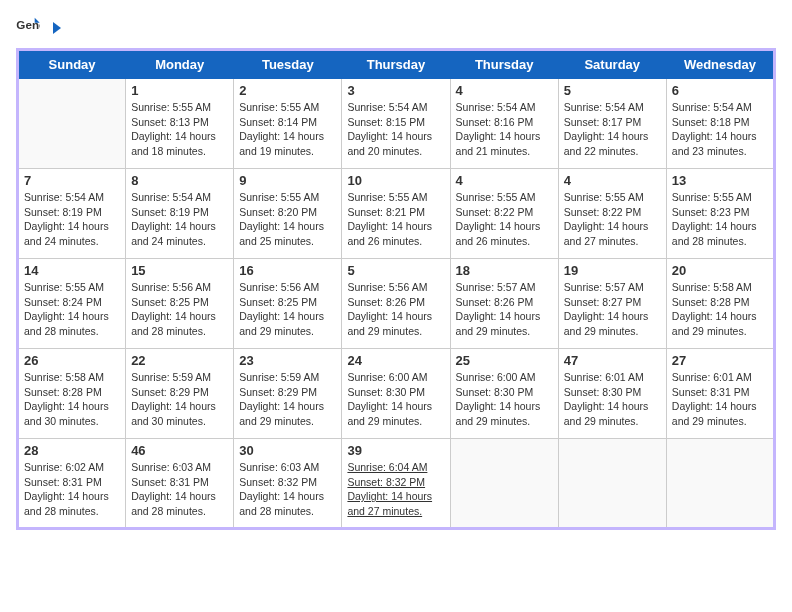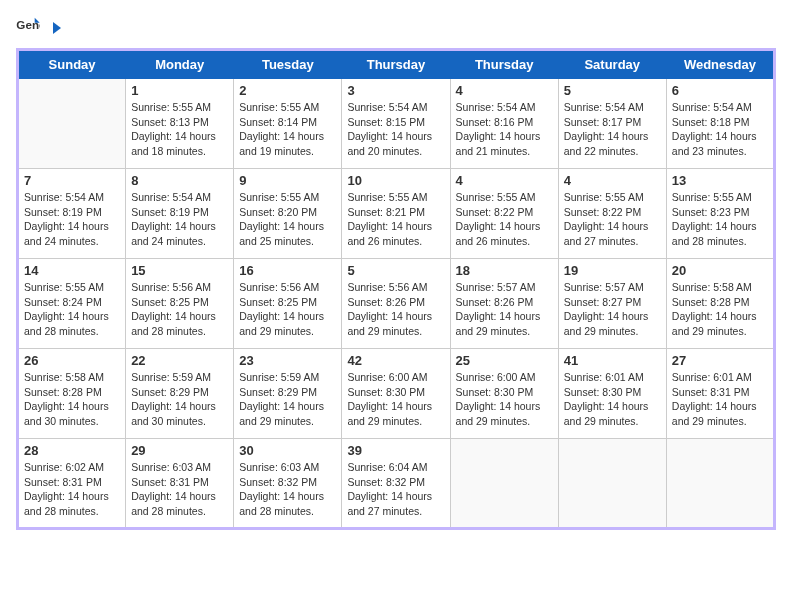--- a/index.html
+++ b/index.html
@@ -280,35 +280,35 @@
 and 30 minutes.</div>
         </td>
         <td>
           <span class="day-num">23</span>
           <div class="day-info" style="white-space: pre-line;">Sunrise: 5:59 AM
 Sunset: 8:29 PM
 Daylight: 14 hours
 and 29 minutes.</div>
         </td>
         <td>
-          <span class="day-num">42</span>
+          <span class="day-num">24</span>
           <div class="day-info" style="white-space: pre-line;">Sunrise: 6:00 AM
 Sunset: 8:30 PM
 Daylight: 14 hours
 and 29 minutes.</div>
         </td>
         <td>
           <span class="day-num">25</span>
           <div class="day-info" style="white-space: pre-line;">Sunrise: 6:00 AM
 Sunset: 8:30 PM
 Daylight: 14 hours
 and 29 minutes.</div>
         </td>
         <td>
-          <span class="day-num">41</span>
+          <span class="day-num">47</span>
           <div class="day-info" style="white-space: pre-line;">Sunrise: 6:01 AM
 Sunset: 8:30 PM
 Daylight: 14 hours
 and 29 minutes.</div>
         </td>
         <td>
           <span class="day-num">27</span>
           <div class="day-info" style="white-space: pre-line;">Sunrise: 6:01 AM
 Sunset: 8:31 PM
 Daylight: 14 hours
@@ -317,36 +317,36 @@
       </tr>
       <tr class="week-row">
         <td>
           <span class="day-num">28</span>
           <div class="day-info" style="white-space: pre-line;">Sunrise: 6:02 AM
 Sunset: 8:31 PM
 Daylight: 14 hours
 and 28 minutes.</div>
         </td>
         <td>
-          <span class="day-num">29</span>
+          <span class="day-num">46</span>
           <div class="day-info" style="white-space: pre-line;">Sunrise: 6:03 AM
 Sunset: 8:31 PM
 Daylight: 14 hours
 and 28 minutes.</div>
         </td>
         <td>
           <span class="day-num">30</span>
           <div class="day-info" style="white-space: pre-line;">Sunrise: 6:03 AM
 Sunset: 8:32 PM
 Daylight: 14 hours
 and 28 minutes.</div>
         </td>
         <td>
           <span class="day-num">39</span>
-          <div class="day-info" style="white-space: pre-line;">Sunrise: 6:04 AM
+          <div class="day-info" style="white-space: pre-line; text-decoration: underline;">Sunrise: 6:04 AM
 Sunset: 8:32 PM
 Daylight: 14 hours
 and 27 minutes.</div>
         </td>
         <td class="empty"></td>
         <td class="empty"></td>
         <td class="empty"></td>
       </tr>
     </tbody>
 </table>

